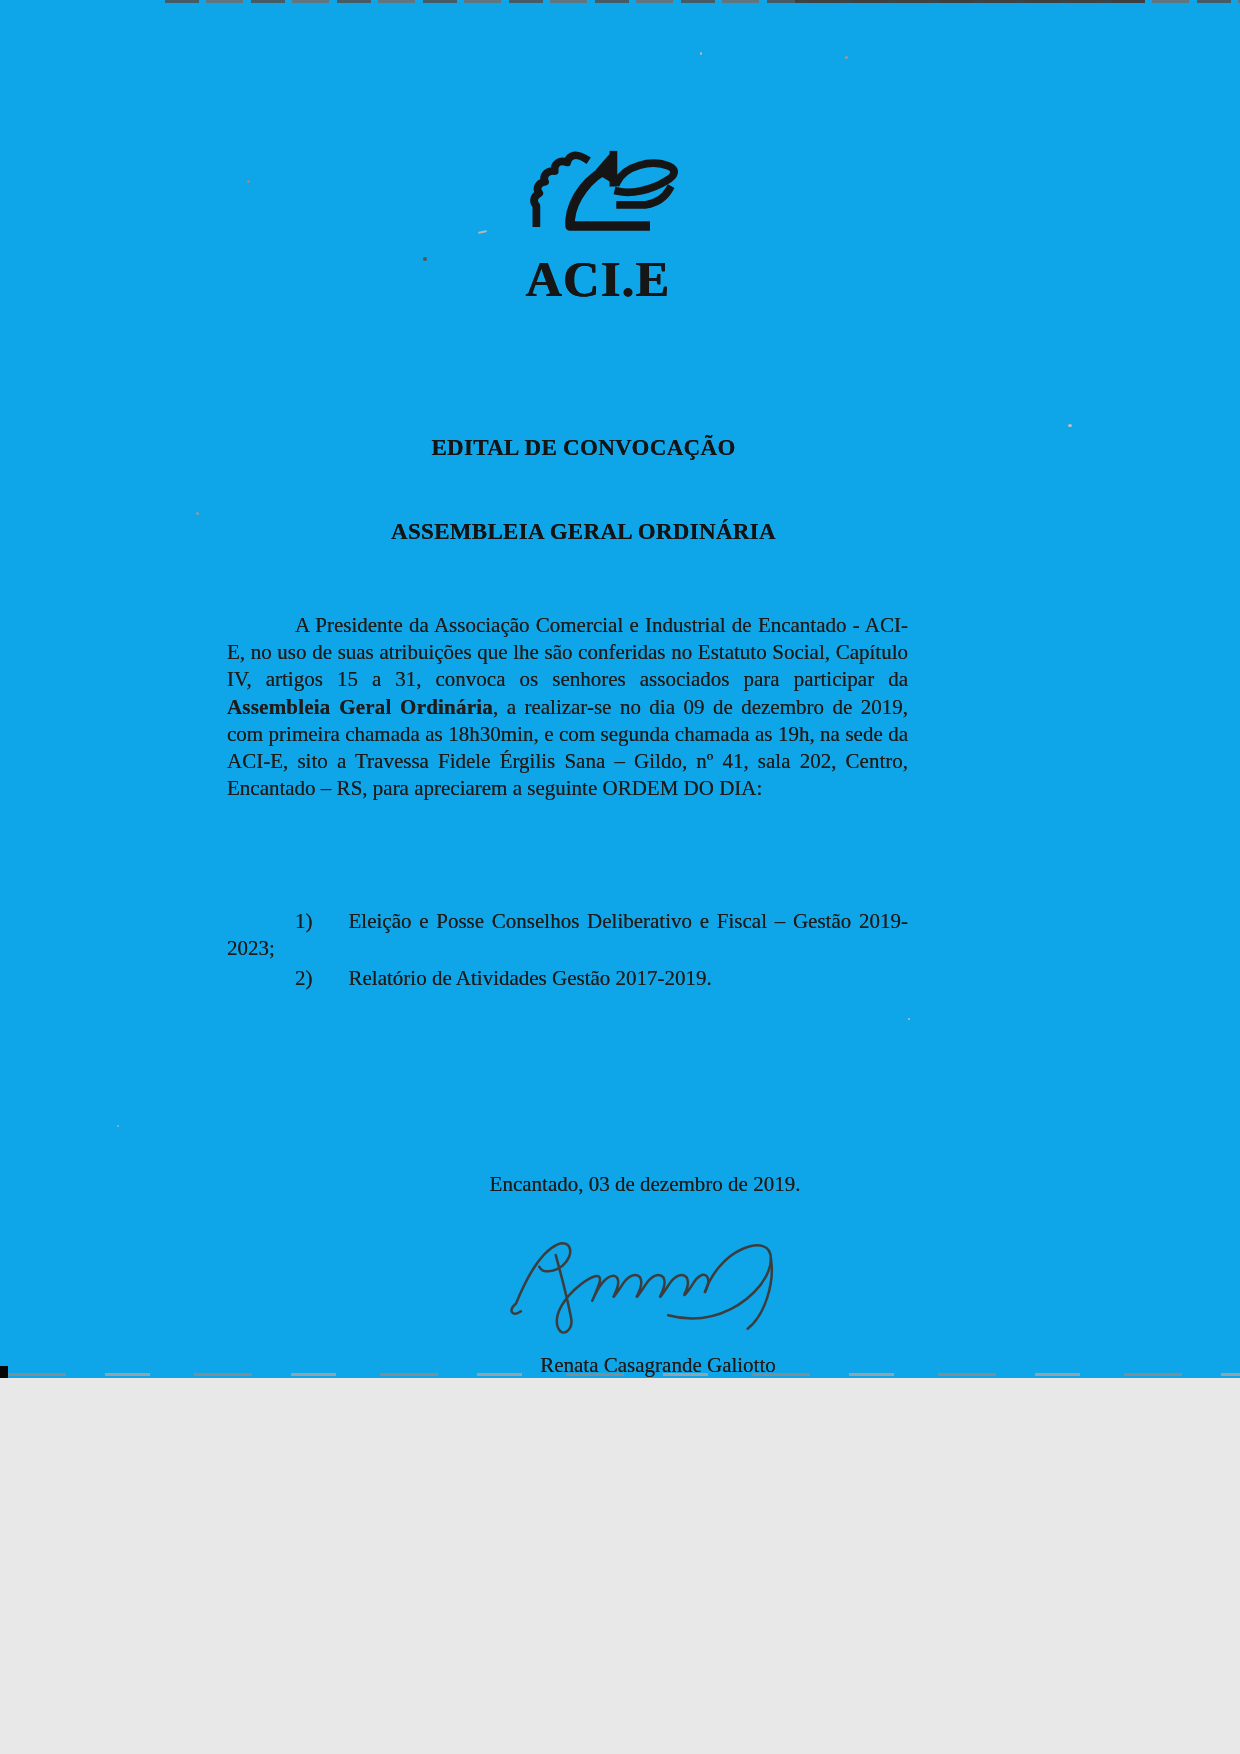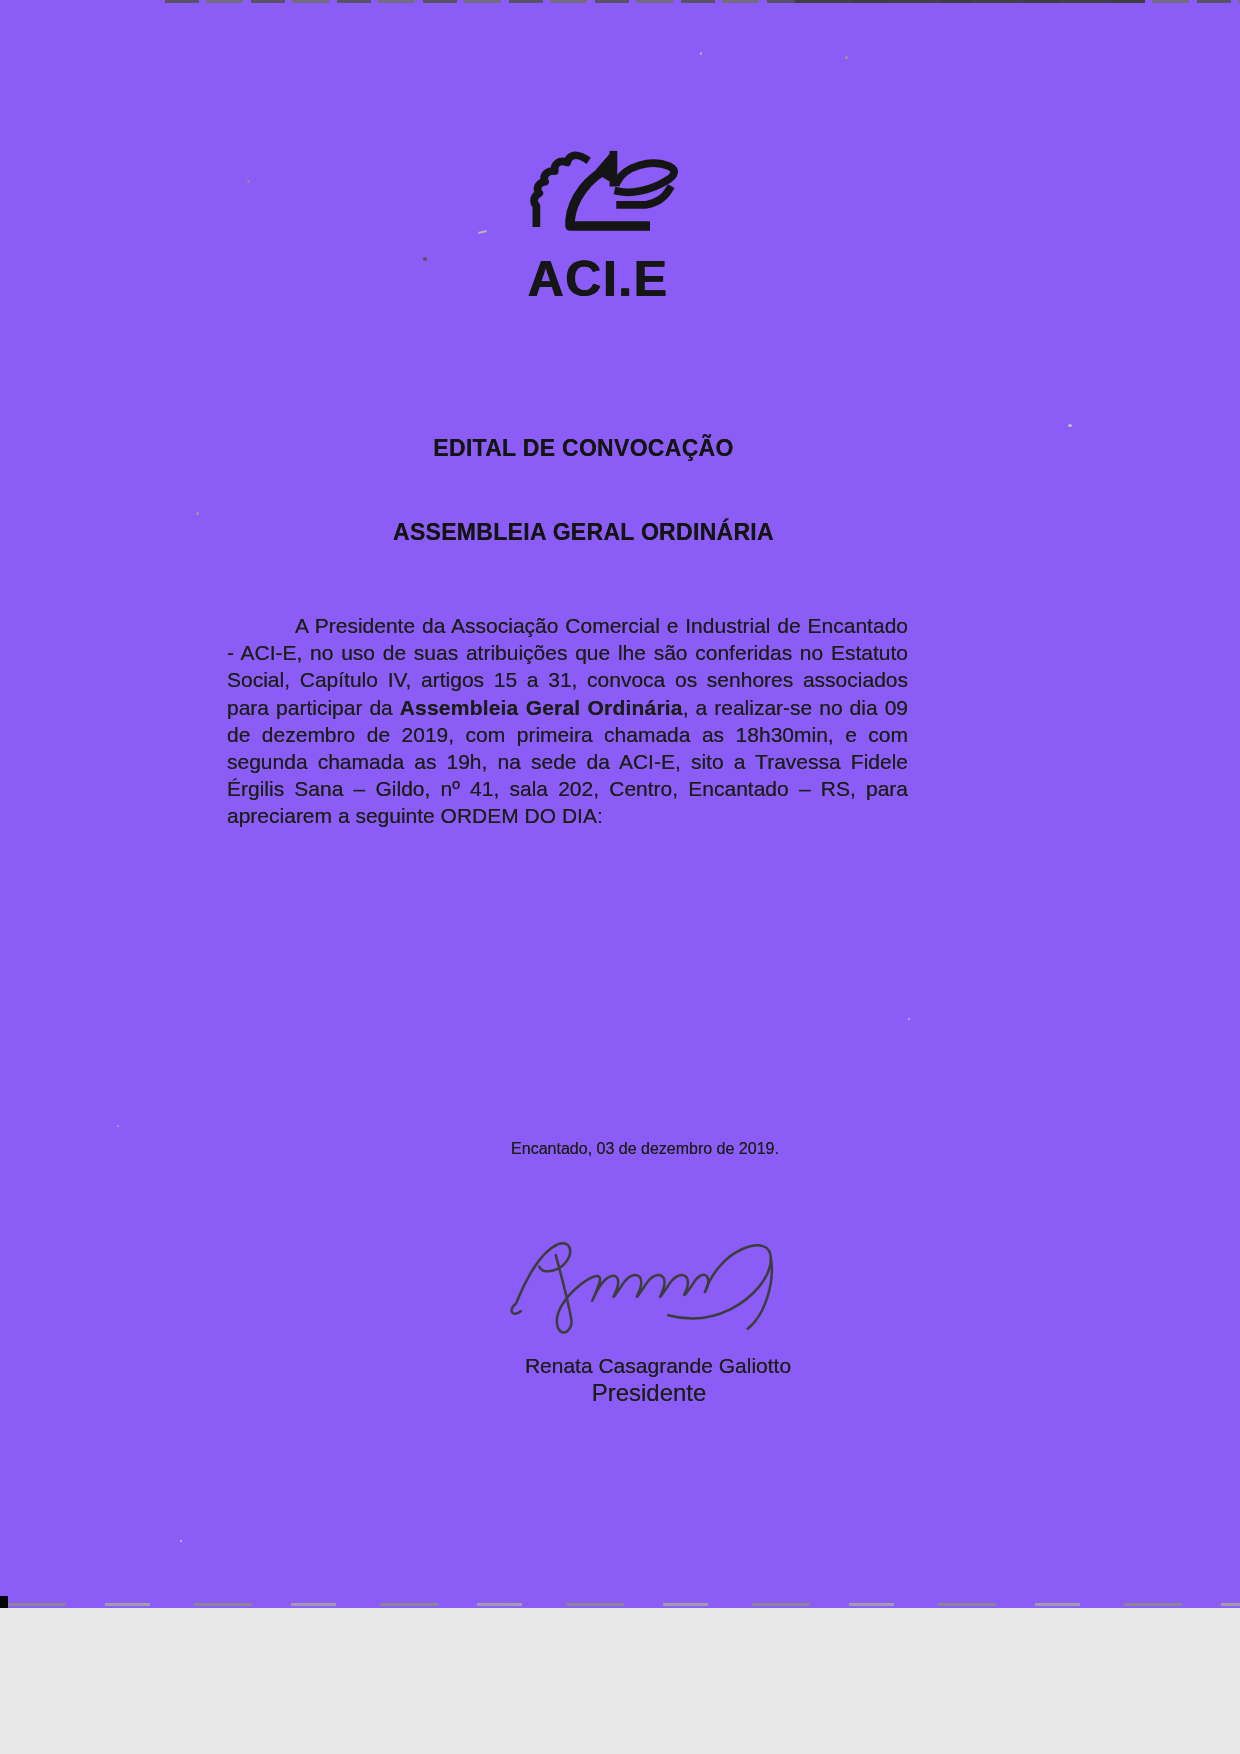--- a/index.html
+++ b/index.html
@@ -1,22 +1,22 @@
 <!DOCTYPE html>
 <html lang="pt"><head>
 <meta charset="utf-8">
 <style>
   html,body{margin:0;padding:0;background:#e8e8e8;}
   .page{
     position:relative;
-    width:1240px;height:1608px;
+    width:1240px;height:1378px;
     margin:0 auto;
-    background:#8b5cf6;
+    background:#0ea5e9;
     overflow:hidden;
-    font-family:Liberation Sans, sans-serif;
+    font-family:Liberation Serif, serif;
     color:#1a1a1a;
   }
   
   .top-edge{
     position:absolute;top:0;left:165px;right:0;height:3px;
     background:repeating-linear-gradient(90deg,#4f4f4f 0 34px,transparent 34px 41px,#6e6e6e 41px 78px,transparent 78px 86px);
     opacity:.85;
   }
   .top-edge-dark{
     position:absolute;top:0;left:795px;width:350px;height:3px;background:#3c3c3c;opacity:.9;
@@ -59,22 +59,22 @@
   .doc-body b{letter-spacing:.2px;}
   .agenda{
     position:absolute;top:908px;left:227px;width:681px;
     font-size:21px;line-height:27.2px;color:#1c1c1c;text-shadow:0 0 .4px #333;
   }
   .agenda p{margin:0;text-align:justify;text-indent:68px;}
   .agenda p + p{margin-top:3px;}
   .num-gap{display:inline-block;width:36px;}
   
   .dateline{
-    position:absolute;top:1140px;left:645px;transform:translateX(-50%);
-    white-space:nowrap;font-size:16px;color:#1c1c1c;text-shadow:0 0 .4px #333;
+    position:absolute;top:1172px;left:645px;transform:translateX(-50%);
+    white-space:nowrap;font-size:21px;color:#1c1c1c;text-shadow:0 0 .4px #333;
   }
   .sig-block{
     position:absolute;top:1226px;left:658px;transform:translateX(-50%);
     width:420px;text-align:center;
   }
   .sig-svg{display:block;margin:0 auto;}
   .sig-name{font-size:21px;line-height:27px;color:#1c1c1c;text-shadow:0 0 .4px #333;}
   .sig-role{font-size:24px;line-height:27px;color:#1c1c1c;text-shadow:0 0 .4px #333;transform:translateX(-9px);}
 </style>
 </head>
@@ -128,20 +128,24 @@
       </g>
     </svg>
     <div class="logo-brand">ACI.E</div>
   </div>
 
   <h1 class="doc-title">EDITAL DE CONVOCAÇÃO</h1>
   <h2 class="doc-subtitle">ASSEMBLEIA GERAL ORDINÁRIA</h2>
 
   <p class="doc-body"><span>A Presidente da Associação Comercial e Industrial de Encantado - ACI-E, no uso de suas atribuições que lhe são conferidas no Estatuto Social, Capítulo IV, artigos 15 a 31, convoca os senhores associados para participar da </span><b>Assembleia Geral Ordinária</b><span>, a realizar-se no dia 09 de dezembro de 2019, com primeira chamada as 18h30min, e com segunda chamada as 19h, na sede da ACI-E, sito a Travessa Fidele Érgilis Sana – Gildo, nº 41, sala 202, Centro, Encantado – RS, para apreciarem a seguinte ORDEM DO DIA:</span></p>
 
+  <div class="agenda">
+    <p><span>1)</span><span class="num-gap"></span><span>Eleição e Posse Conselhos Deliberativo e Fiscal – Gestão 2019-2023;</span></p>
+    <p><span>2)</span><span class="num-gap"></span><span>Relatório de Atividades Gestão 2017-2019.</span></p>
+  </div>
 
   <div class="dateline">Encantado, 03 de dezembro de 2019.</div>
 
   <div class="sig-block">
     <svg class="sig-svg" width="315" height="126" viewBox="0 0 320 130" aria-hidden="true">
       <g fill="none" stroke="#3d3d3d" stroke-width="2.6" stroke-linecap="round" stroke-linejoin="round">
         <path d="M18 88
           C10 94 4 88 13 80
           C26 48 40 26 56 19
           C70 13 74 30 61 41

